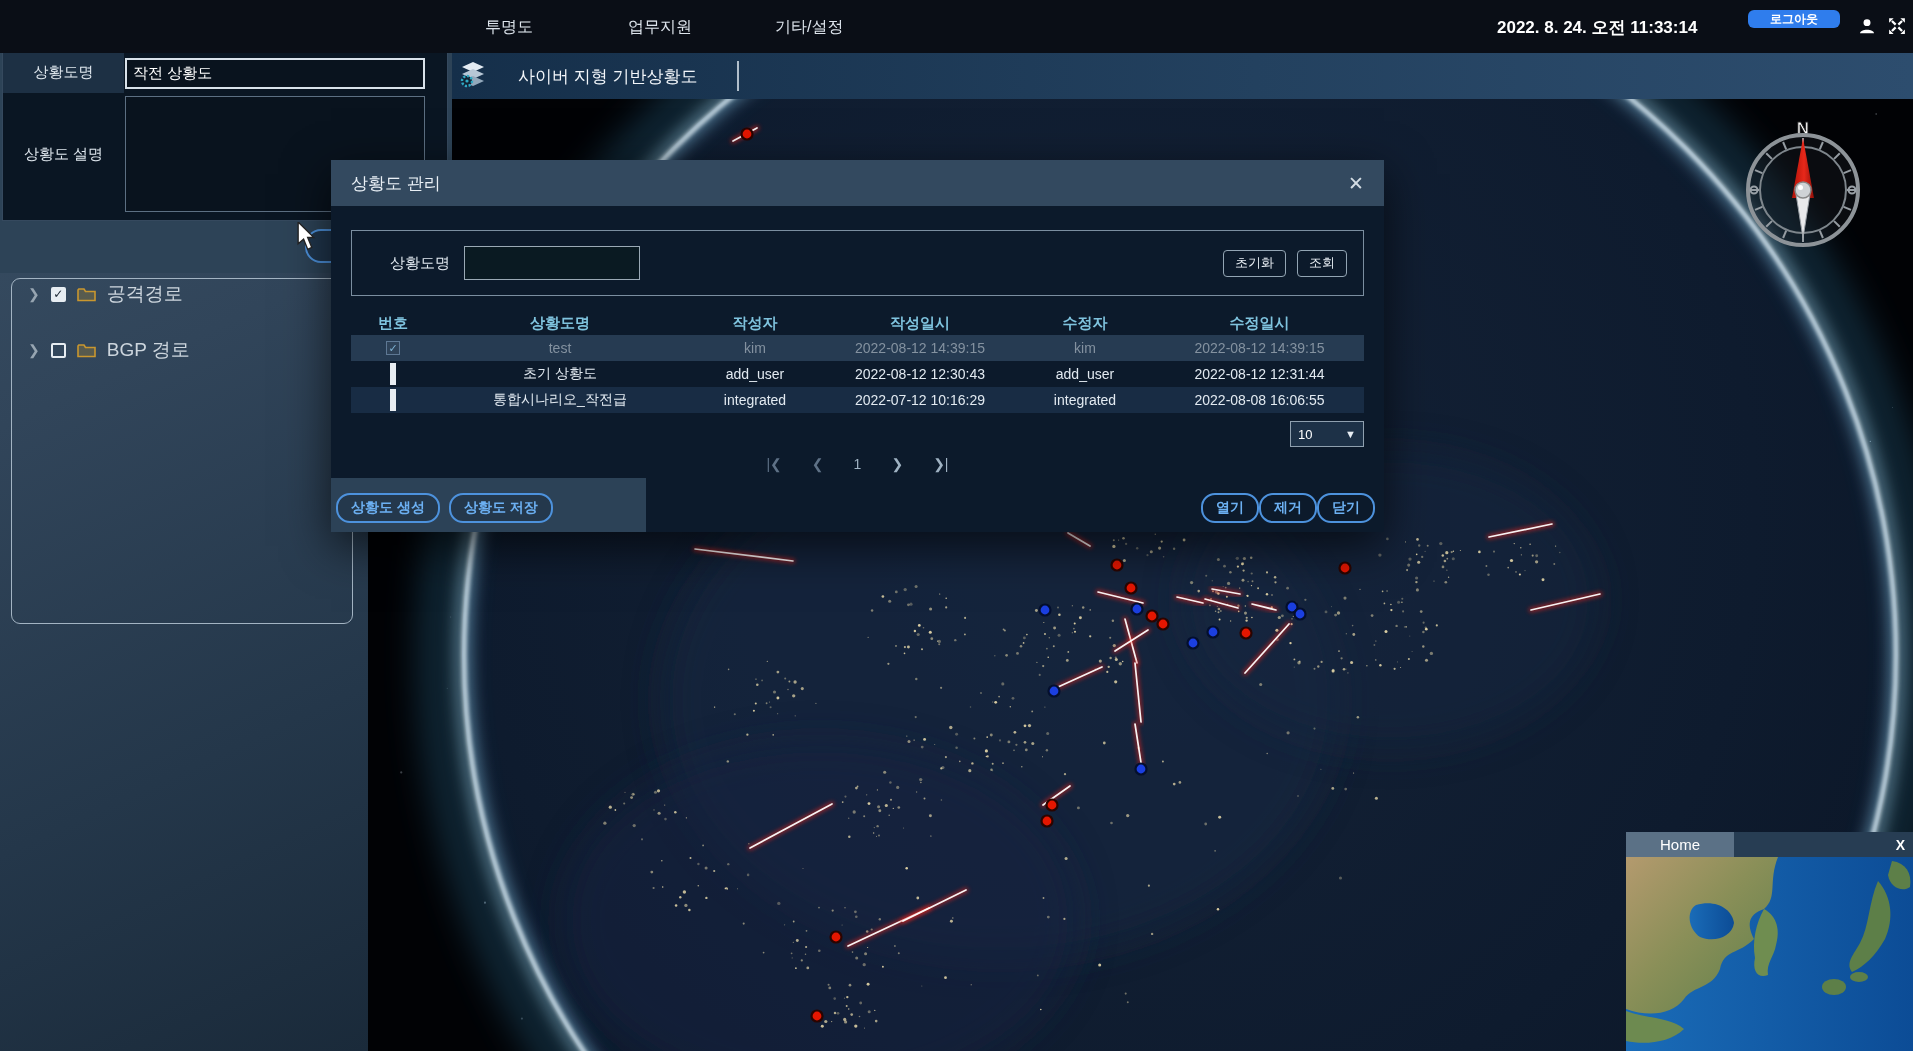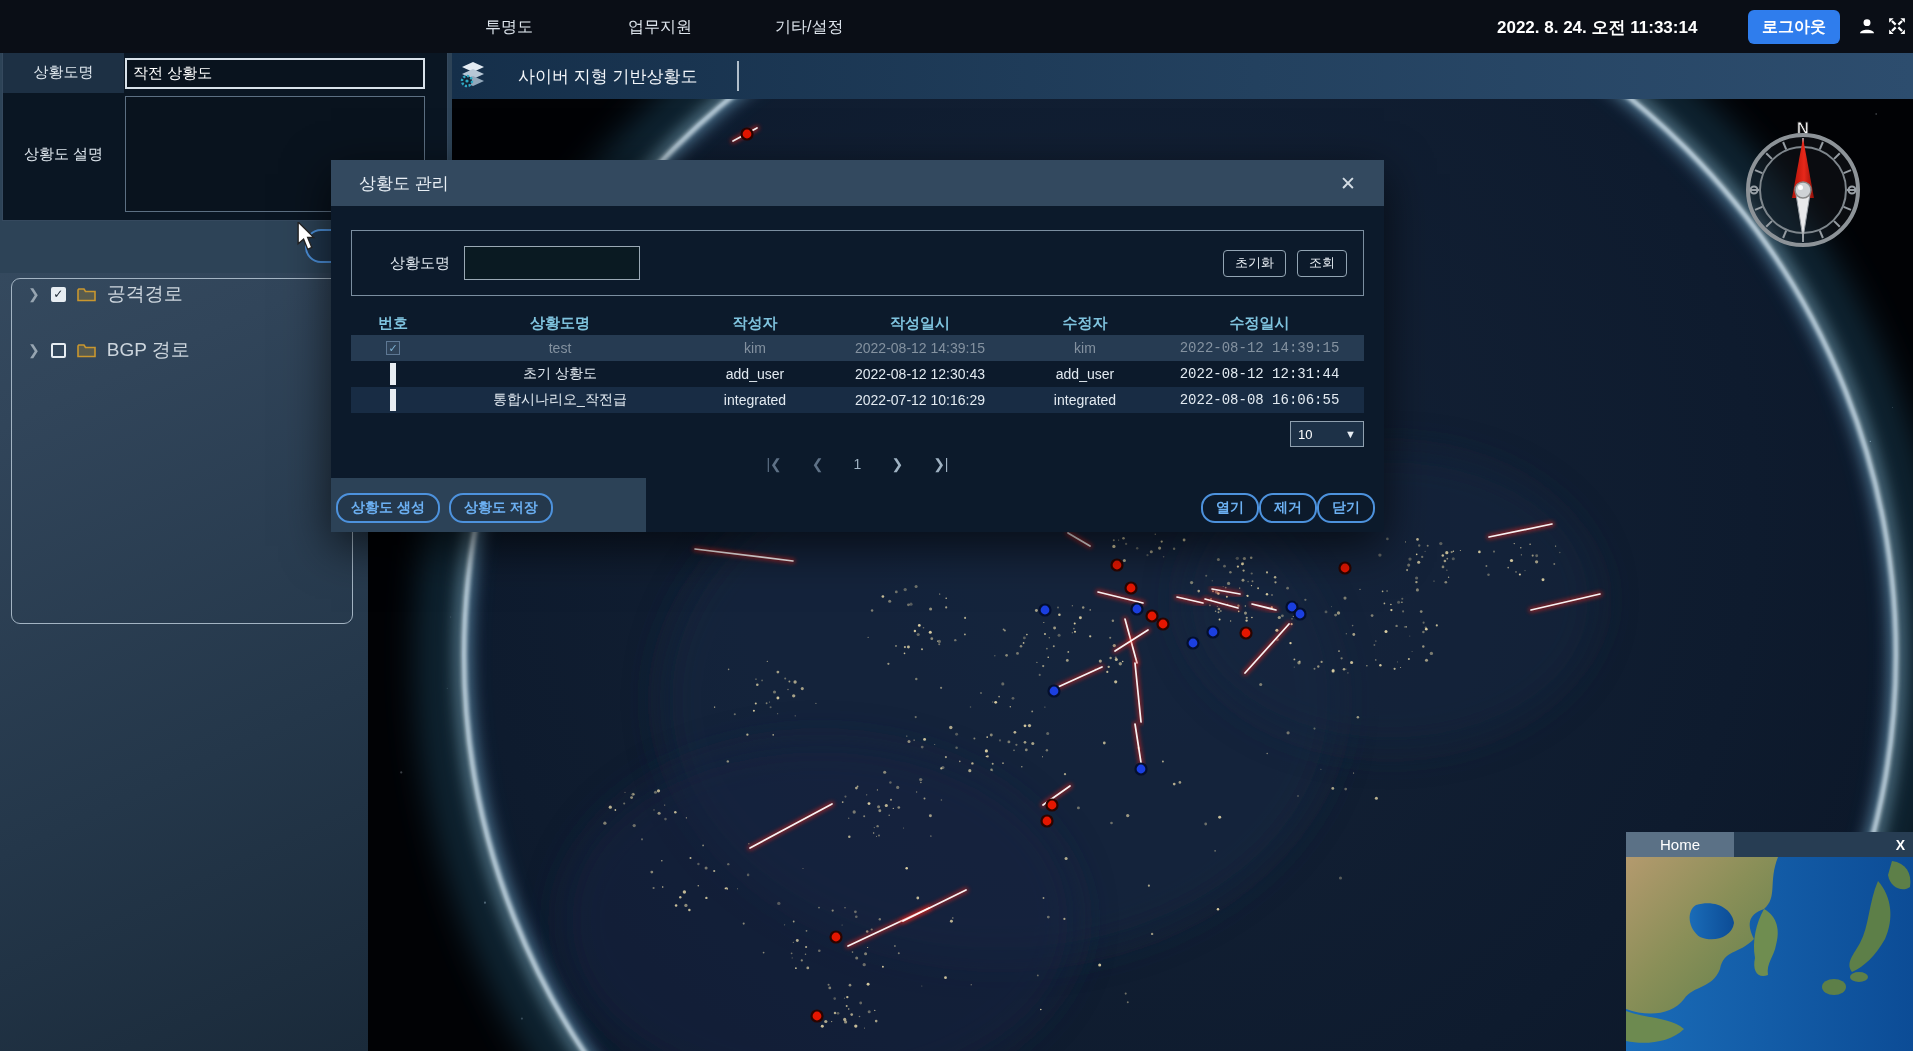--- a/index.html
+++ b/index.html
@@ -6,22 +6,22 @@
   body{width:1913px;height:1051px;position:relative;overflow:hidden;
        font-family:"Liberation Sans","DejaVu Sans",sans-serif;color:#e6edf3;}
 
   
   #map-svg{position:absolute;left:0;top:0;width:1913px;height:1051px;z-index:0;}
 
   
   .topnav{position:absolute;left:0;top:0;width:1913px;height:53px;background:#0a0e16;z-index:40;}
   .nav-item{position:absolute;top:17px;font-size:16px;color:#dde4ec;cursor:default;}
   .nav-datetime{position:absolute;top:16px;left:1497px;font-size:17px;font-weight:bold;color:#fff;}
-  .logout-btn{position:absolute;left:1748px;top:10px;width:92px;height:34px;background:#2f7ded;border:none;
-      border-radius:6px;color:#fff;font-size:16px;font-weight:bold;font-family:inherit;}
+  .logout-btn{position:absolute;left:1748px;top:10px;width:92px;height:18px;background:#2f7ded;border:none;
+      border-radius:6px;color:#fff;font-size:12px;font-weight:bold;font-family:inherit;}
   .hdr-ico{position:absolute;top:17px;}
 
   
   .subbar{position:absolute;left:452px;top:53px;width:1461px;height:46px;z-index:30;
       background:linear-gradient(90deg,#152f4a 0%,#23415f 55%,#2d4d6e 100%);display:flex;align-items:center;}
   .subbar-title{font-size:17px;color:#f2f6fa;margin-left:30px;}
   .subbar-divider{width:2px;height:30px;background:#cdd7e0;margin-left:40px;opacity:.85;}
   .layers-ico{margin-left:6px;}
 
   
@@ -50,39 +50,39 @@
       color:#fff;font-size:15px;padding:0 6px;font-family:inherit;box-sizing:border-box;}
   .cd-textarea{position:absolute;left:122px;top:45px;width:300px;height:116px;background:#09131e;border:1px solid #5c6f82;
       color:#fff;font-family:inherit;resize:none;box-sizing:border-box;}
   .cd-btnrow{position:absolute;left:0;top:221px;width:452px;height:52px;}
   .gen-btn{position:absolute;left:305px;top:8px;width:96px;height:34px;background:rgba(18,40,66,.45);
       border:2px solid #4d92dd;border-radius:16px;color:#69aef2;font-size:15px;font-weight:bold;font-family:inherit;}
 
   
   .modal{position:absolute;left:331px;top:160px;width:1053px;height:372px;z-index:50;background:#0c1a2b;
       box-shadow:0 14px 44px rgba(0,0,0,.65);}
-  .modal-header{height:46px;background:#33495f;display:flex;align-items:center;justify-content:space-between;padding:0 28px;}
+  .modal-header{height:46px;background:#33495f;display:flex;align-items:center;justify-content:space-between;padding:0 20px;}
   .modal-title{font-size:17px;color:#eaf0f6;}
   .modal-slate{position:absolute;left:0;bottom:0;width:315px;height:54px;background:#2c4257;}
   .modal-body{position:relative;padding:0 20px;}
   .search-box{margin-top:24px;height:64px;border:1px solid #7b8ea0;display:flex;align-items:center;}
   .search-label{margin-left:38px;font-size:15px;color:#e2eaf1;}
   .search-input{margin-left:14px;width:176px;height:34px;background:#0a1a22;border:1px solid #9aa9b5;
       color:#fff;font-family:inherit;font-size:14px;padding:0 6px;box-sizing:border-box;}
   .search-btns{margin-left:auto;margin-right:16px;display:flex;gap:11px;}
   .sq-btn{height:27px;padding:0 11px;background:transparent;border:1px solid #93a5b4;border-radius:4px;
       color:#e8eef4;font-size:13px;font-family:inherit;}
 
   
   .tbl{margin-top:16px;}
   .trow{display:flex;align-items:center;height:26px;}
   .thead{height:23px;}
   .thead .tc{color:#7fc3de;font-weight:bold;font-size:15px;}
   .tc{text-align:center;font-size:14px;color:#e2eaf1;}
-  .c0{width:84px;}.c1{width:250px;}.c2{width:140px;}.c3{width:190px;}.c4{width:140px;}.c5{width:209px;font-family:Liberation Mono, monospace;}
+  .c0{width:84px;}.c1{width:250px;}.c2{width:140px;}.c3{width:190px;}.c4{width:140px;}.c5{width:209px;}
   .trow.sel{background:#263b52;}
   .trow.sel .tc{color:#8492a0;}
   .trow.alt{background:#182c44;}
   .row-cb{width:14px;height:14px;margin:0 auto;border:3px solid #e8edf2;background:#0c1a2b;box-sizing:border-box;}
   .row-cb.on{border:1px solid #5e7894;background:#2e4258;display:flex;align-items:center;justify-content:center;}
   .row-cb.on::after{content:"✓";color:#7fb3d4;font-size:11px;line-height:1;}
 
   .size-row{display:flex;justify-content:flex-end;margin-top:8px;}
   .size-select{width:74px;height:26px;border:1px solid #8fa0af;background:#1d3147;display:flex;align-items:center;
       justify-content:space-between;padding:0 7px;box-sizing:border-box;}

